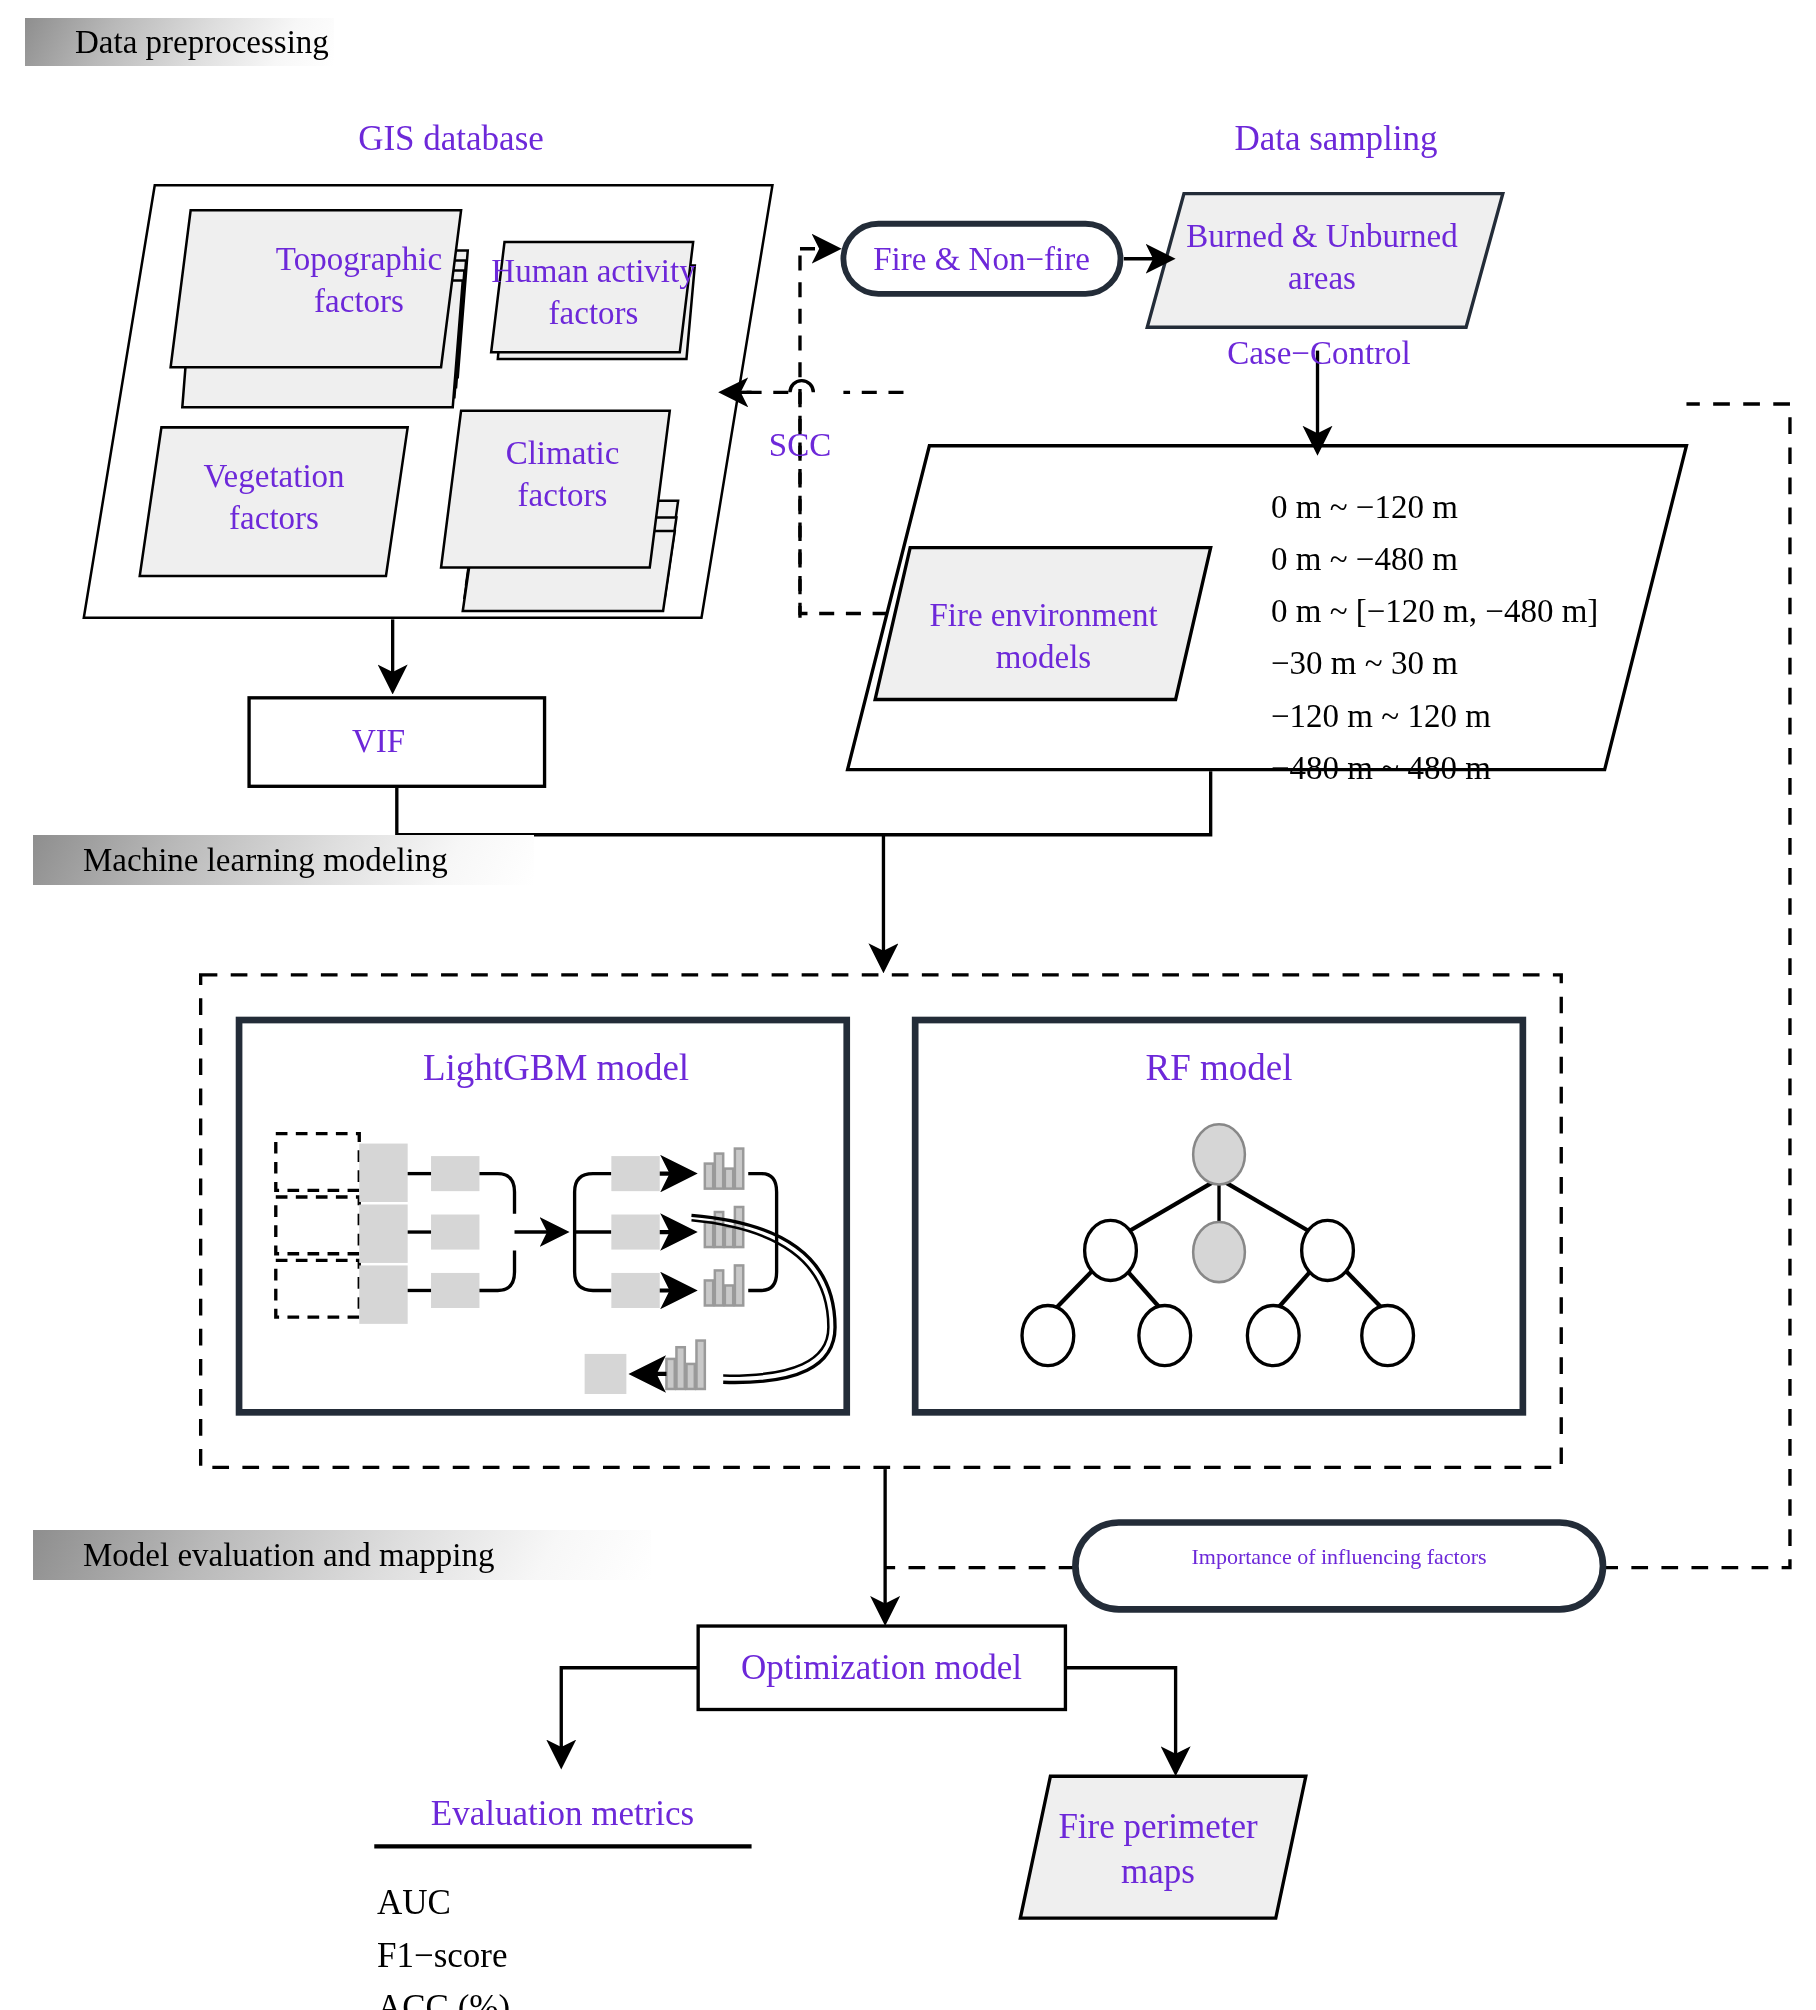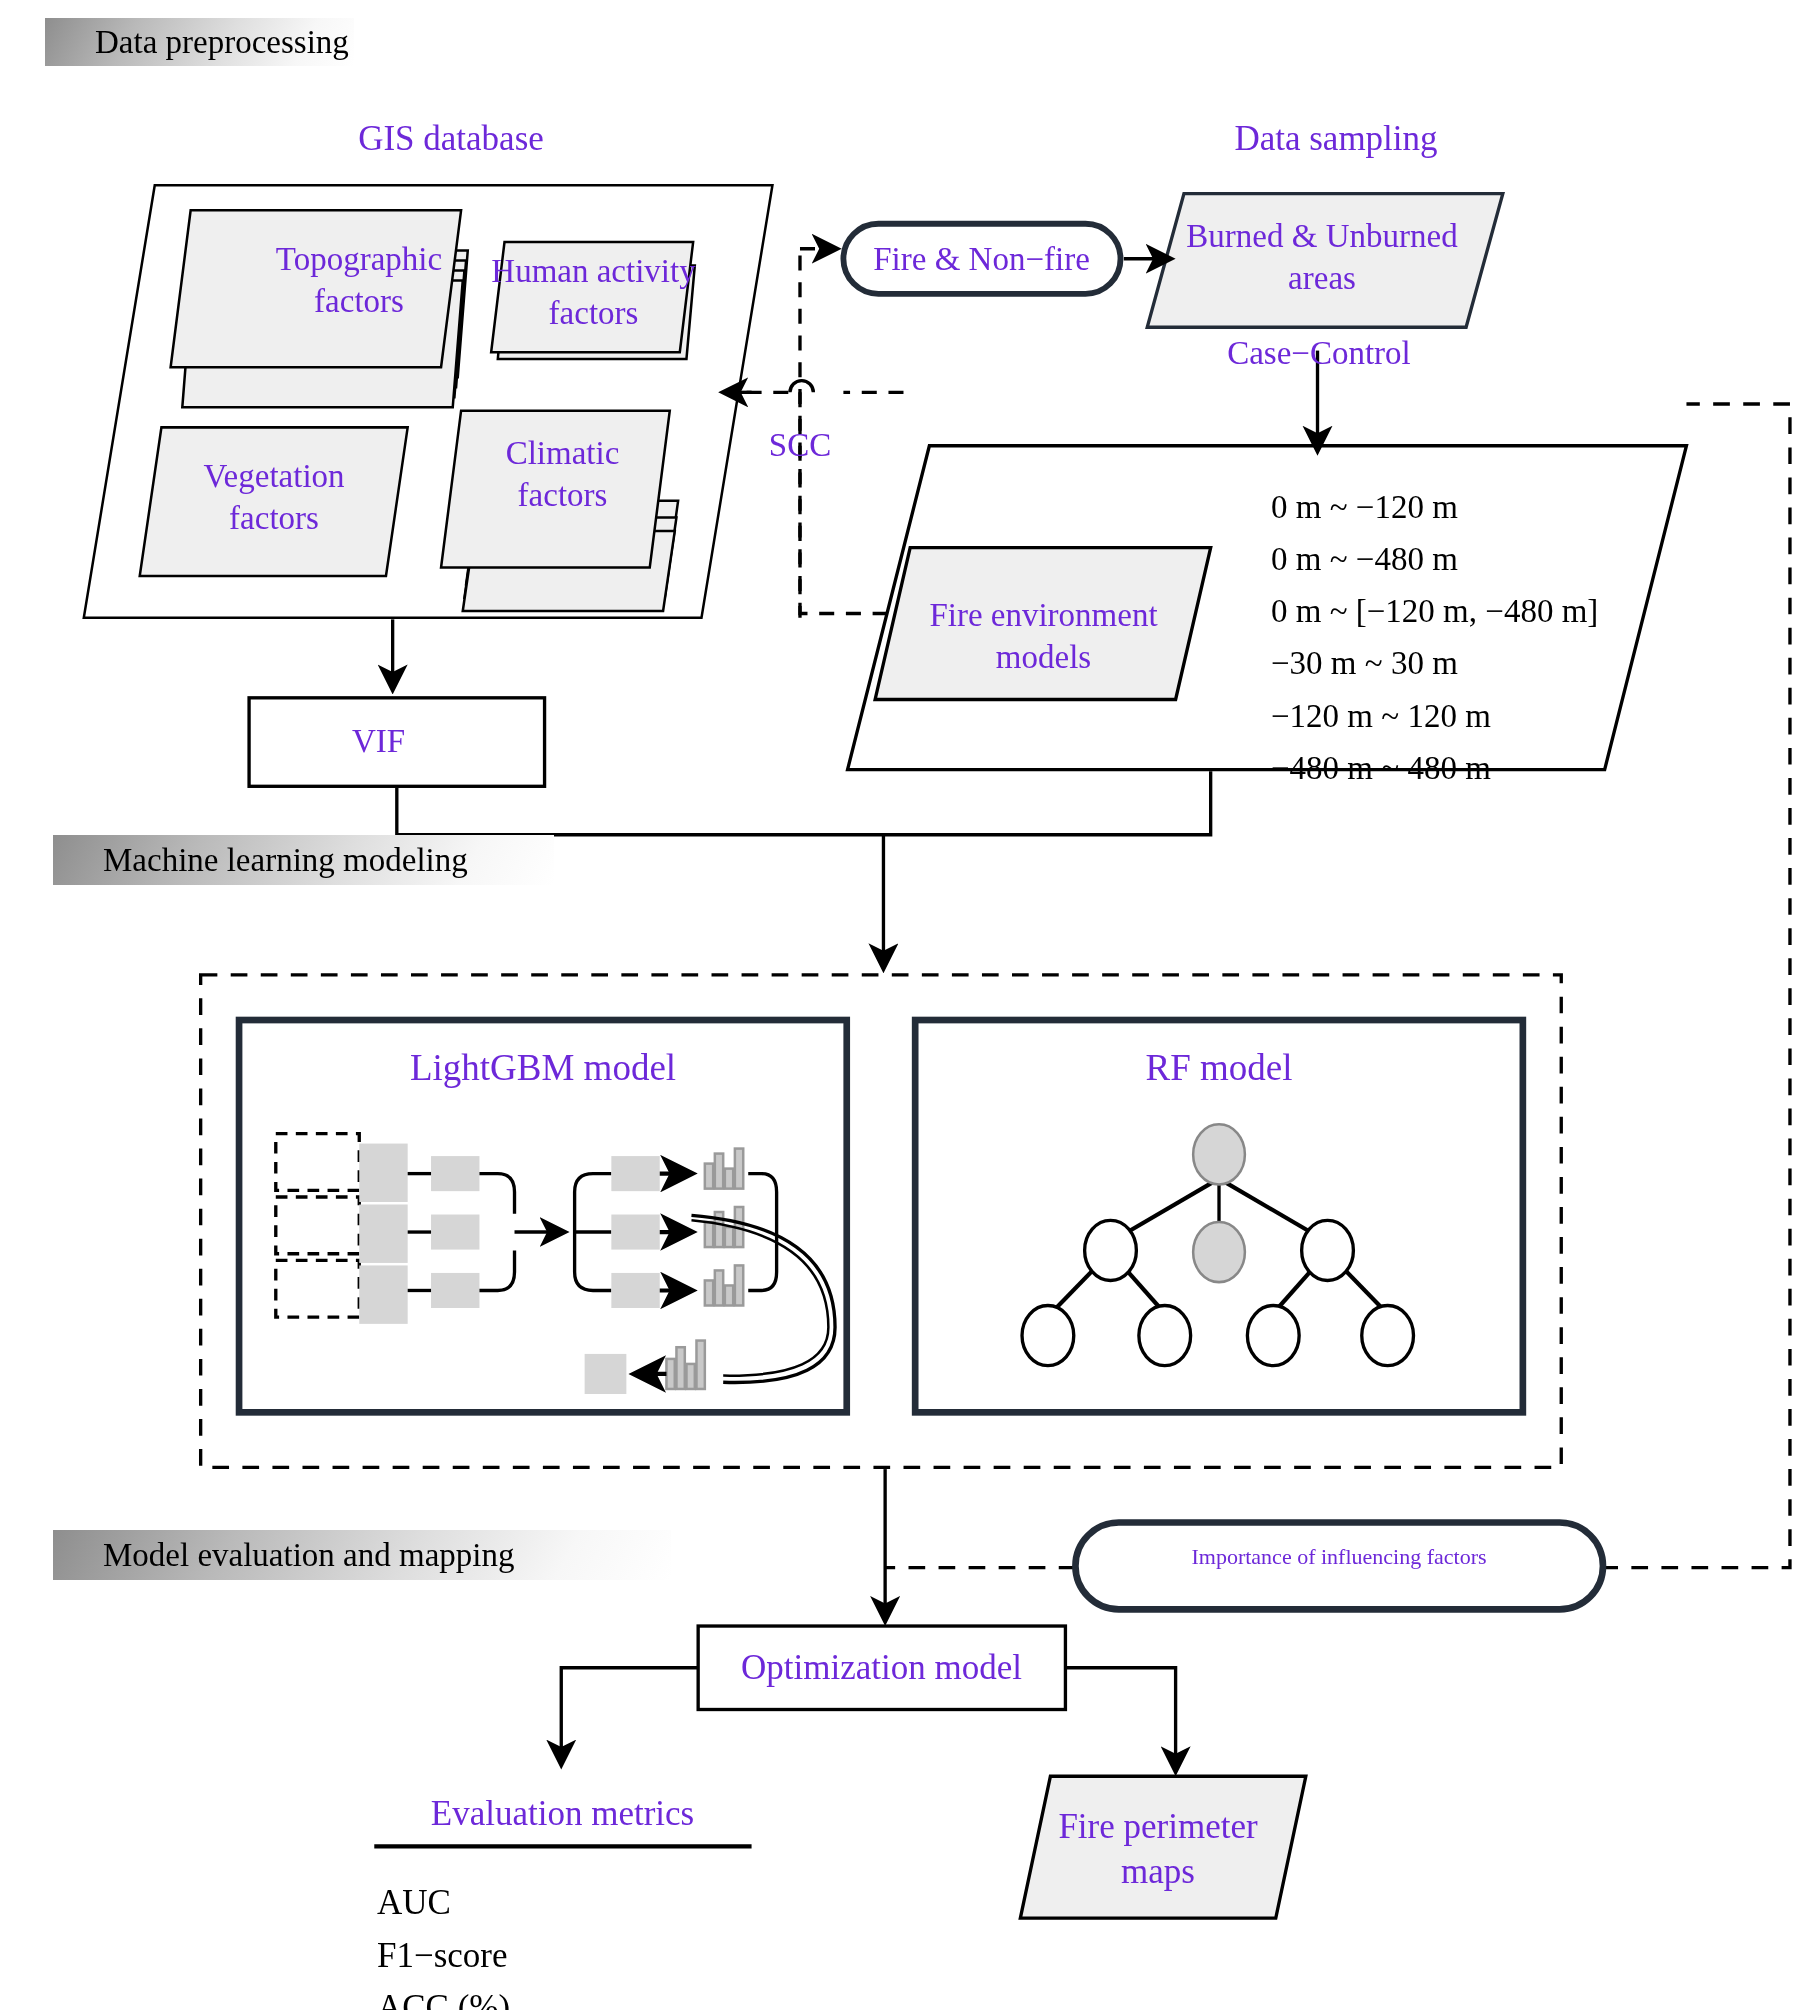--- a/index.html
+++ b/index.html
@@ -1,21 +1,21 @@
 <!DOCTYPE html>
 <html style="font-size:13.4px"><head>
 <meta charset="utf-8">
 <style>
   html,body{margin:0;padding:0;background:#fff;}
   body{width:1817px;height:2010px;font-family:"Liberation Serif",serif;}
   #root{position:relative;width:1817px;height:2010px;overflow:hidden;}
   svg{position:absolute;left:0;top:0;width:1817px;height:2010px;}
   .lbl{position:absolute;font-family:"Liberation Serif",serif;color:#6d28d9;line-height:1.28;text-align:center;white-space:pre;}
   .band{position:absolute;display:flex;align-items:center;padding-left:50px;
-        background:linear-gradient(118deg,#8e8e8e 0%,#b9b9b9 28%,#dedede 58%,#f7f7f7 82%,#ffffff 100%);margin-left:20px;}
+        background:linear-gradient(118deg,#8e8e8e 0%,#b9b9b9 28%,#dedede 58%,#f7f7f7 82%,#ffffff 100%);}
   .band span{font-size:33px;color:#000;}
 </style>
 </head>
 <body>
 
 <div id="root">
 
   <svg viewBox="0 0 2176 2408" xmlns="http://www.w3.org/2000/svg">
     <defs>
       <marker id="ah" viewBox="0 0 12 12" refX="10" refY="6" markerWidth="9" markerHeight="9" orient="auto-start-reverse">
@@ -221,21 +221,21 @@
 
   <div style="position:absolute;left:1271px;top:481px;font-size:33px;font-family:'Liberation Serif',serif;line-height:1.58;text-align:left;">
     <div>0 m ~ −120 m</div>
     <div>0 m ~ −480 m</div>
     <div>0 m ~ [−120 m, −480 m]</div>
     <div>−30 m ~ 30 m</div>
     <div>−120 m ~ 120 m</div>
     <div>−480 m ~ 480 m</div>
   </div>
 
-  <div class="lbl" style="left:239px;top:1044px;width:608px;font-size:37px;">LightGBM model</div>
+  <div class="lbl" style="left:252px;top:1044px;width:608px;font-size:37px;">LightGBM model</div>
   <div class="lbl" style="left:915px;top:1044px;width:608px;font-size:37px;">RF model</div>
 
   <div class="lbl" style="left:1075px;top:1543px;width:528px;font-size:22px;">Importance of influencing factors</div>
 
   <div class="lbl" style="left:698px;top:1646px;width:367px;font-size:35px;">Optimization model</div>
 
   <div class="lbl" style="left:374px;top:1792px;width:377px;font-size:35px;">Evaluation metrics</div>
   <div style="position:absolute;left:377px;top:1877px;font-size:35px;font-family:'Liberation Serif',serif;line-height:1.5;text-align:left;">
     <div>AUC</div>
     <div>F1−score</div>

